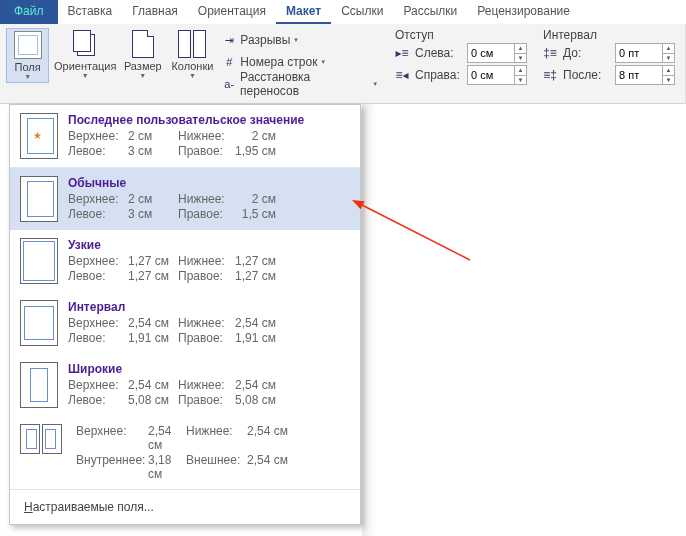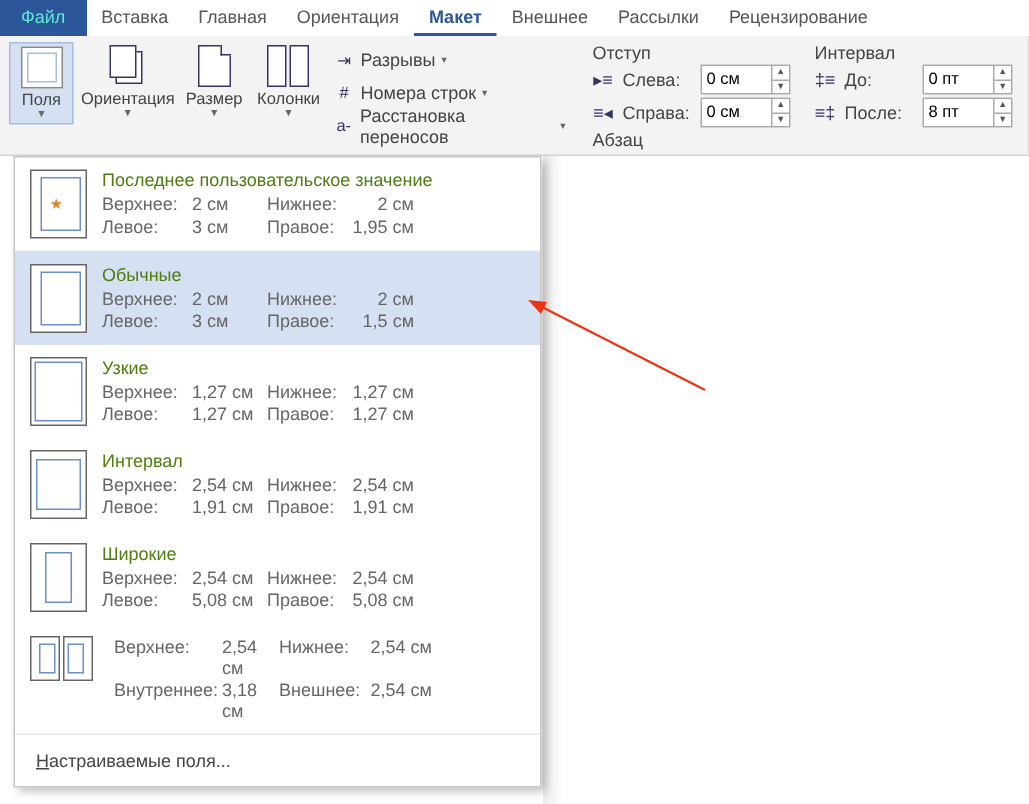--- a/index.html
+++ b/index.html
@@ -47,21 +47,21 @@
 .docarea { position:absolute; top:104px; left:0; right:0; bottom:0; background:#fff; }
 .shadowline { position:absolute; left:362px; top:0; bottom:0; width:14px; background: linear-gradient(to right, rgba(0,0,0,0.08), transparent); }
 
 .dropdown { position:absolute; left:9px; top:104px; width:352px; background:#fff; border:1px solid #c6c6c6; box-shadow: 3px 3px 6px rgba(0,0,0,0.25); }
 .dd-item { display:flex; padding:8px 10px; gap:10px; cursor:pointer; }
 .dd-item.sel { background:#d5e1f2; }
 .dd-sep { border-top:1px solid #e5e5e5; }
 .dd-thumb { width:38px; height:46px; border:1px solid #666; background:#fff; position:relative; flex-shrink:0; }
 .dd-thumb .mg { position:absolute; border:1px solid #6a8fd0; }
 .dd-text { flex:1; font-size:12px; color:#666; }
-.dd-title { font-weight:400; color:#4d7c0f; margin-bottom:2px; }
+.dd-title { font-weight:700; color:#4c1d95; margin-bottom:2px; }
 .dd-grid { display:grid; grid-template-columns: 60px 50px 52px 46px; row-gap:1px; font-size:12px; }
 .dd-grid .v { color:#666; }
 .dd-grid .r { text-align:right; }
 .dd-foot { padding:10px 14px; font-size:12px; color:#444; cursor:pointer; border-top:1px solid #e5e5e5; }
 
 .mirror-thumb { width:46px; display:flex; gap:2px; }
 .mirror-thumb > div { width:20px; height:30px; border:1px solid #666; position:relative; }
 .mirror-thumb .mg { position:absolute; border:1px solid #6a8fd0; }
 
 .arrow { position:absolute; pointer-events:none; }
@@ -69,21 +69,21 @@
 </style>
 </head>
 <body>
 
 <div class="tabs">
   <div class="tab file">Файл</div>
   <div class="tab">Вставка</div>
   <div class="tab">Главная</div>
   <div class="tab">Ориентация</div>
   <div class="tab active">Макет</div>
-  <div class="tab">Внешнее</div>
+  <div class="tab">Ссылки</div>
   <div class="tab">Рассылки</div>
   <div class="tab">Рецензирование</div>
 </div>
 
 <div class="ribbon">
   <div class="grp" style="border-right:0;">
     <div class="body">
       <div class="bigbtn sel">
         <div class="icon-box"></div>
         <div class="biglbl">Поля</div>
@@ -176,21 +176,20 @@
           <div class="spin">
               <input value="8 пт" style="">
               <div class="ar">
                 <div>▲</div>
                 <div>▼</div>
               </div>
             </div>
         </div>
       </div>
     </div>
-    <div class="glabel">Абзац</div>
   </div>
 </div>
 
 <div class="docarea">
   <div class="shadowline"></div>
 </div>
 
 <div class="dropdown">
 
   <div class="dd-item">

